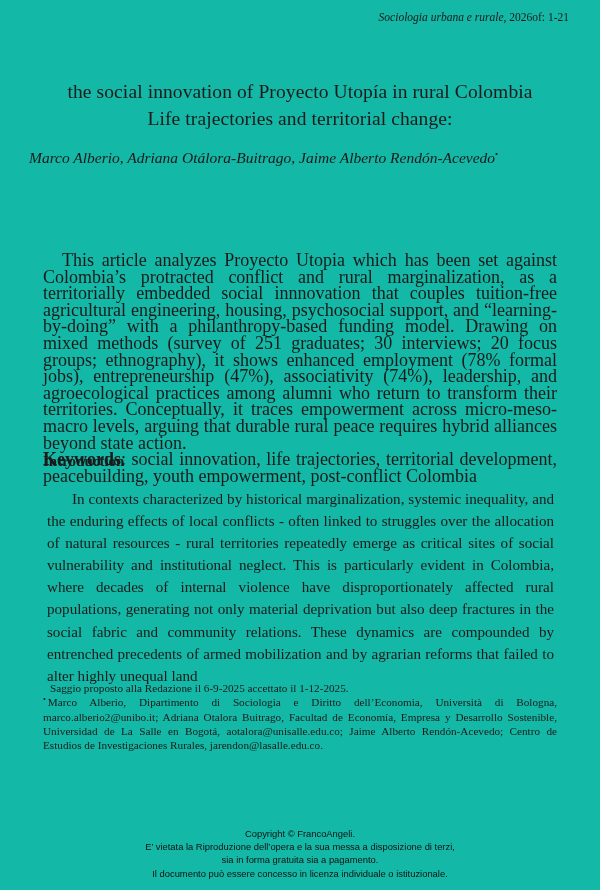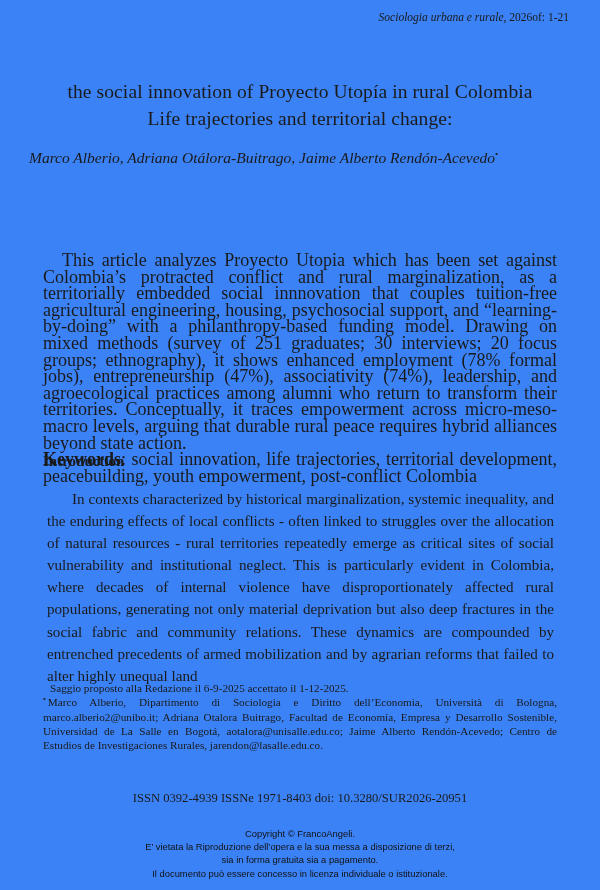--- a/index.html
+++ b/index.html
@@ -5,21 +5,21 @@
 <style>
   html, body {
     margin: 0;
     padding: 0;
     background: #ffffff;
   }
   .page {
     position: relative;
     width: 600px;
     height: 890px;
-    background: #3b82f6;
+    background: #14b8a6;
     overflow: hidden;
     font-family: "Liberation Serif", "DejaVu Serif", serif;
     color: #1a1a1a;
     box-sizing: border-box;
   }
 
   
   .running-head {
     position: absolute;
     top: 10px;
@@ -197,21 +197,20 @@
 
   <div class="body-text">
     <p>In contexts characterized by historical marginalization, systemic inequality, and the enduring effects of local conflicts - often linked to struggles over the allocation of natural resources - rural territories repeatedly emerge as critical sites of social vulnerability and institutional neglect. This is particularly evident in Colombia, where decades of internal violence have disproportionately affected rural populations, generating not only material deprivation but also deep fractures in the social fabric and community relations. These dynamics are compounded by entrenched precedents of armed mobilization and by agrarian reforms that failed to alter highly unequal land</p>
   </div>
 
   <div class="footnote">
     <p class="fn-first">Saggio proposto alla Redazione il 6-9-2025 accettato il 1-12-2025.</p>
     <p><span class="fn-marker">•</span><span>Marco Alberio, Dipartimento di Sociologia e Diritto dell’Economia, Università di Bologna, marco.alberio2@unibo.it; Adriana Otalora Buitrago, Facultad de Economía, Empresa y Desarrollo Sostenible, Universidad de La Salle en Bogotá, aotalora@unisalle.edu.co; Jaime Alberto Rendón-Acevedo; Centro de Estudios de Investigaciones Rurales, jarendon@lasalle.edu.co.</span></p>
   </div>
 
-  <div class="issn-line">ISSN 0392-4939 ISSNe 1971-8403 doi: 10.3280/SUR2026-20951</div>
 
   <div class="copyright">
     <div>Copyright © FrancoAngeli.</div>
     <div>E’ vietata la Riproduzione dell’opera e la sua messa a disposizione di terzi,</div>
     <div>sia in forma gratuita sia a pagamento.</div>
     <div>Il documento può essere concesso in licenza individuale o istituzionale.</div>
   </div>
 
 </div>
 

